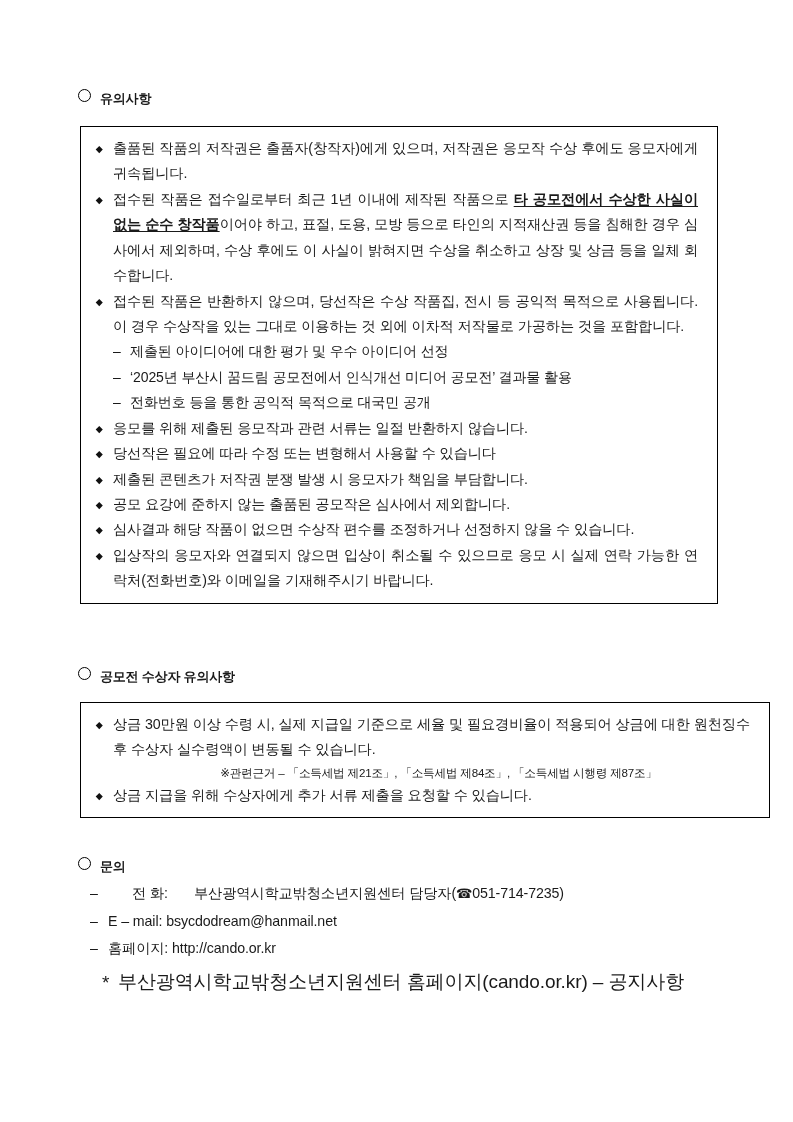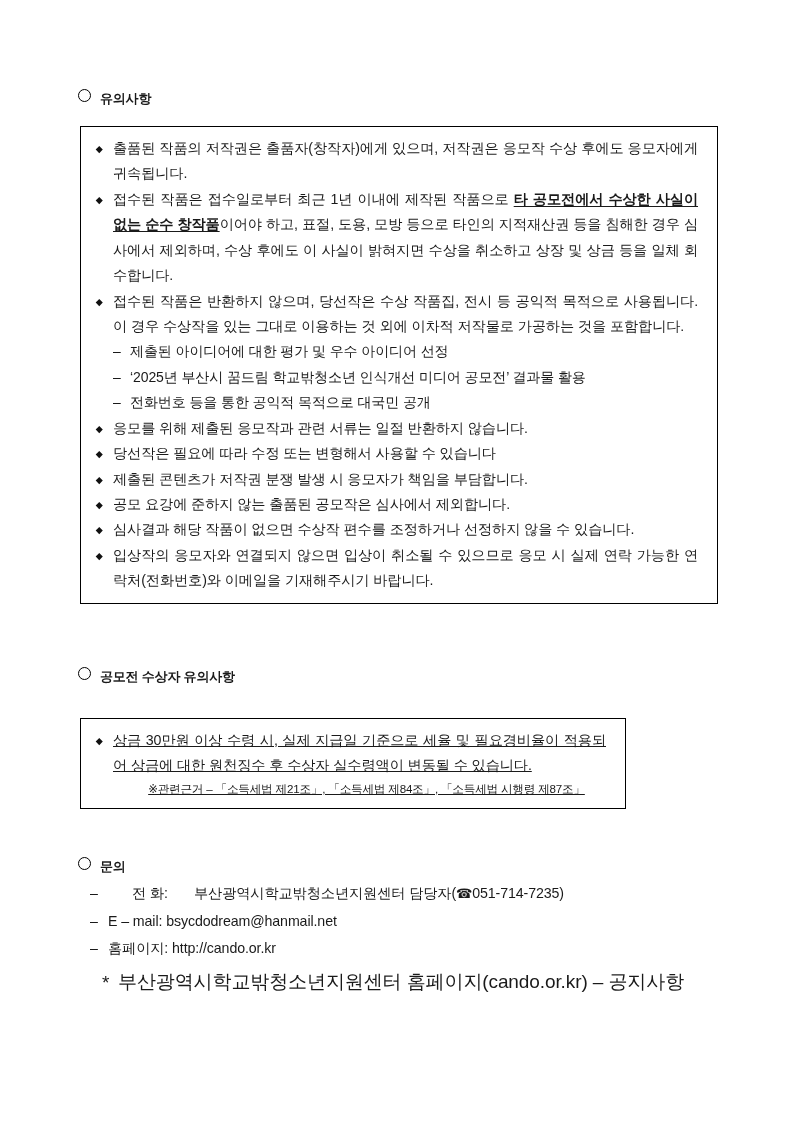--- a/index.html
+++ b/index.html
@@ -148,21 +148,21 @@
   }
   .phone-glyph {
     font-family: "DejaVu Sans", sans-serif;
     font-size: 13px;
   }
 
   
   #heading-notice   { position: absolute; left: 78px;  top: 90px;  }
   #box-notice       { position: absolute; left: 80px;  top: 126px; width: 638px; }
   #heading-winner   { position: absolute; left: 78px;  top: 668px; }
-  #box-winner       { position: absolute; left: 80px;  top: 718px; width: 546px; text-decoration: underline; }
+  #box-winner       { position: absolute; left: 80px;  top: 702px; width: 690px; }
   #heading-contact  { position: absolute; left: 78px;  top: 858px; }
   #block-contact    { position: absolute; left: 90px;  top: 880px; width: 640px; }
 </style>
 </head>
 <body>
 
 <div class="page">
 
   <div class="section-heading" id="heading-notice">
     <span class="heading-circle"></span>
@@ -170,21 +170,21 @@
   </div>
 
   <div class="box" id="box-notice">
     <ul class="bullets">
       <li><span id="nb0"><span>출품된 작품의 저작권은 출품자(창작자)에게 있으며, 저작권은 응모작 수상 후에도 응모자에게 귀속됩니다.</span></span></li>
       <li><span id="nb1"><span>접수된 작품은 접수일로부터 최근 1년 이내에 제작된 작품으로 </span><span class="bold-ul">타 공모전에서 수상한 사실이 없는 순수 창작품</span><span>이어야 하고, 표절, 도용, 모방 등으로 타인의 지적재산권 등을 침해한 경우 심사에서 제외하며, 수상 후에도 이 사실이 밝혀지면 수상을 취소하고 상장 및 상금 등을 일체 회수합니다.</span></span></li>
       <li>
         <span id="nb2"><span>접수된 작품은 반환하지 않으며, 당선작은 수상 작품집, 전시 등 공익적 목적으로 사용됩니다. 이 경우 수상작을 있는 그대로 이용하는 것 외에 이차적 저작물로 가공하는 것을 포함합니다.</span></span>
         <ul class="subitems">
           <li>제출된 아이디어에 대한 평가 및 우수 아이디어 선정</li>
-          <li>‘2025년 부산시 꿈드림 학교밖청소년 인식개선 미디어 공모전’ 결과물 활용</li>
+          <li>‘2025년 부산시 꿈드림 공모전에서 인식개선 미디어 공모전’ 결과물 활용</li>
           <li>전화번호 등을 통한 공익적 목적으로 대국민 공개</li>
         </ul>
       </li>
       <li><span id="nb3"><span>응모를 위해 제출된 응모작과 관련 서류는 일절 반환하지 않습니다.</span></span></li>
       <li><span id="nb4"><span>당선작은 필요에 따라 수정 또는 변형해서 사용할 수 있습니다</span></span></li>
       <li><span id="nb6"><span>제출된 콘텐츠가 저작권 분쟁 발생 시 응모자가 책임을 부담합니다.</span></span></li>
       <li><span id="nb5"><span>공모 요강에 준하지 않는 출품된 공모작은 심사에서 제외합니다.</span></span></li>
       <li><span id="nb7"><span>심사결과 해당 작품이 없으면 수상작 편수를 조정하거나 선정하지 않을 수 있습니다.</span></span></li>
       <li><span id="nb8"><span>입상작의 응모자와 연결되지 않으면 입상이 취소될 수 있으므로 응모 시 실제 연락 가능한 연락처(전화번호)와 이메일을 기재해주시기 바랍니다.</span></span></li>
     </ul>
@@ -194,20 +194,21 @@
     <span class="heading-circle"></span>
     <span>공모전 수상자 유의사항</span>
   </div>
 
   <div class="box" id="box-winner">
     <ul class="bullets">
       <li>
         <span id="wb0"><span>상금 30만원 이상 수령 시, 실제 지급일 기준으로 세율 및 필요경비율이 적용되어 상금에 대한 원천징수 후 수상자 실수령액이 변동될 수 있습니다.</span></span>
         <div class="note-line">※관련근거 – 「소득세법 제21조」, 「소득세법 제84조」, 「소득세법 시행령 제87조」</div>
       </li>
+      <li><span id="wb1"><span>상금 지급을 위해 수상자에게 추가 서류 제출을 요청할 수 있습니다.</span></span></li>
     </ul>
   </div>
 
   <div class="section-heading" id="heading-contact">
     <span class="heading-circle"></span>
     <span>문의</span>
   </div>
 
   <div id="block-contact">
     <ul class="contact">

